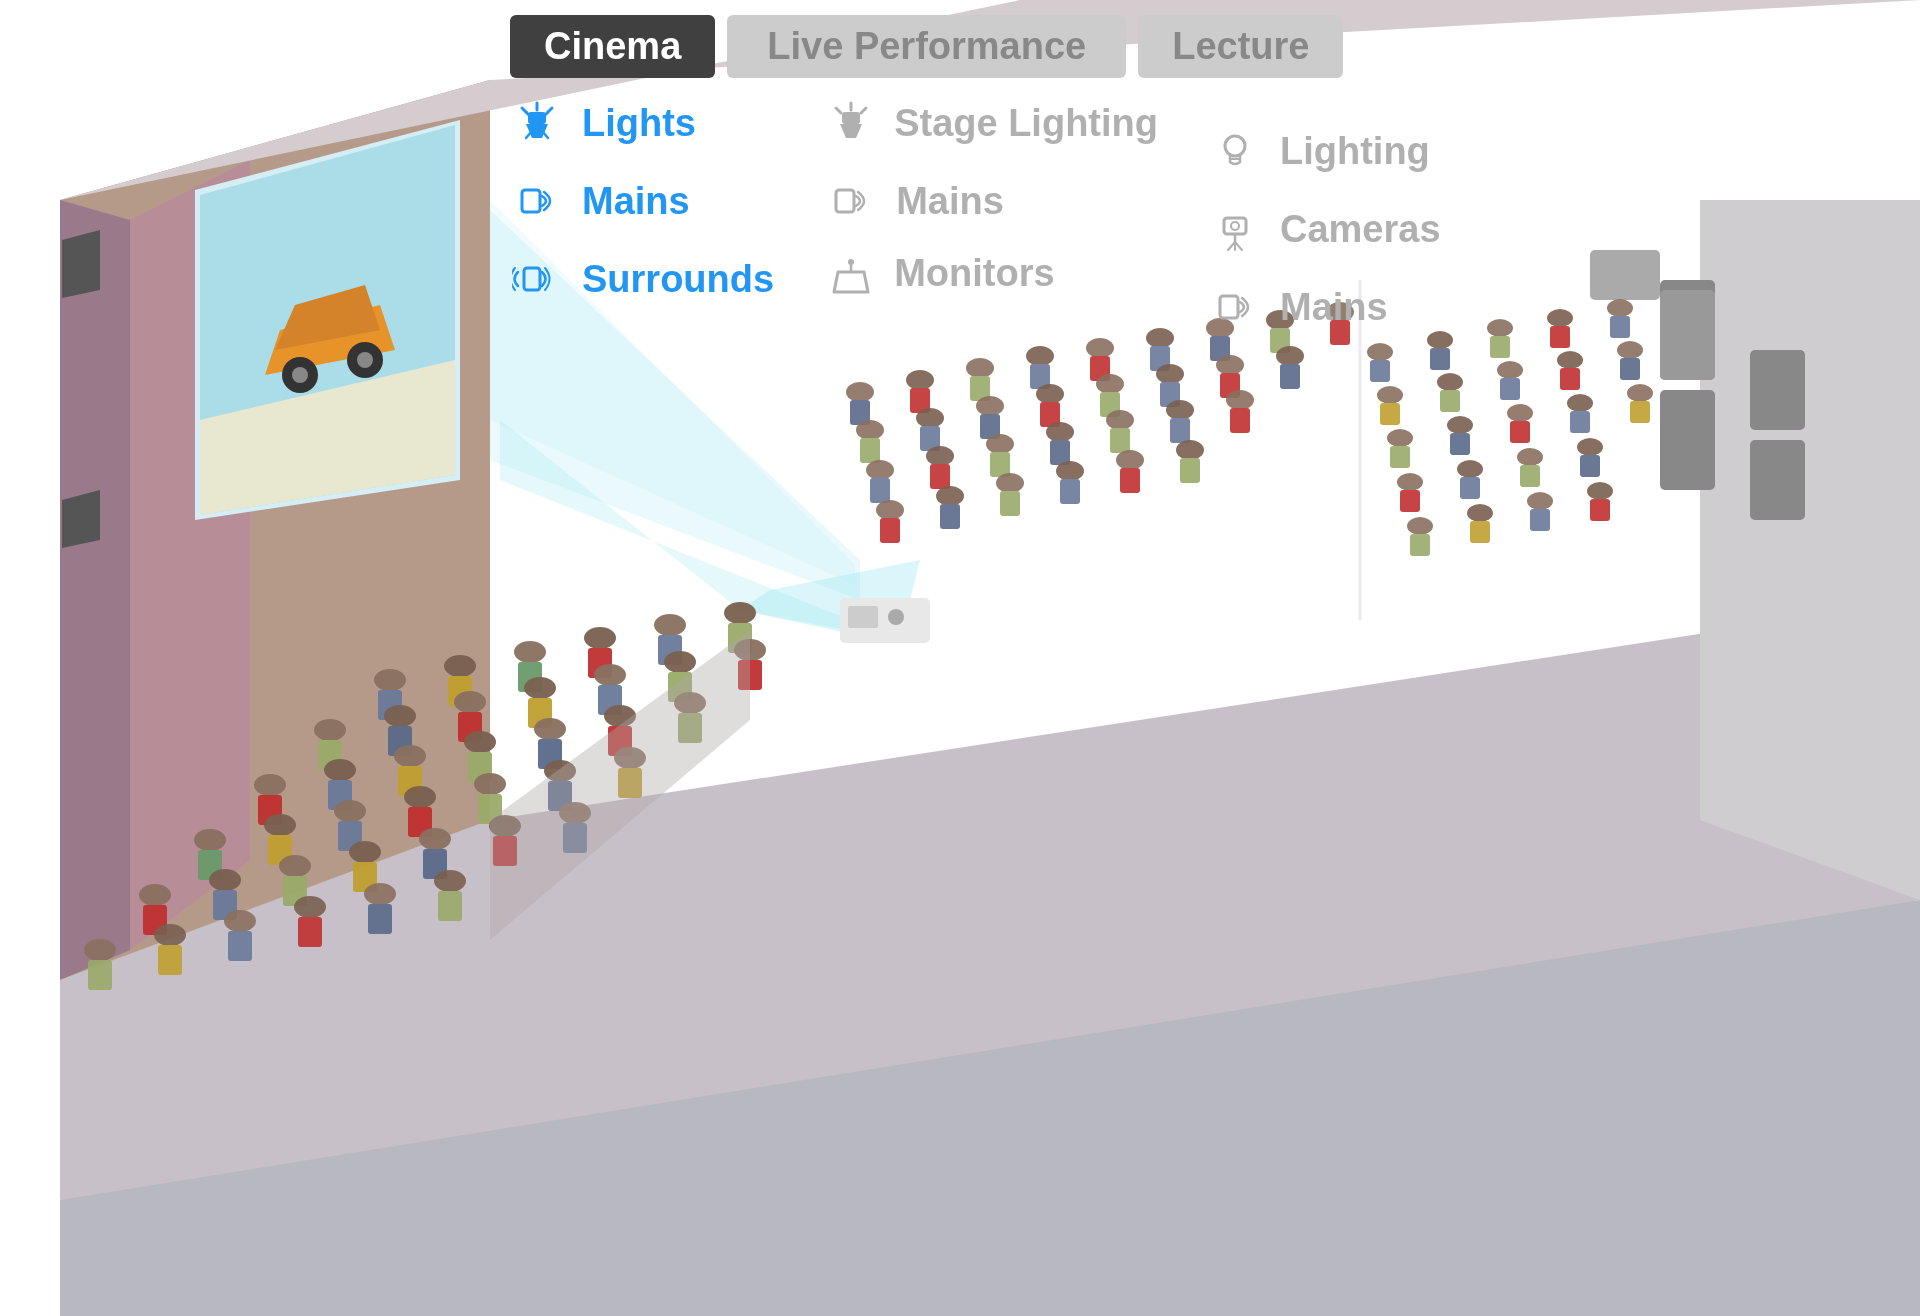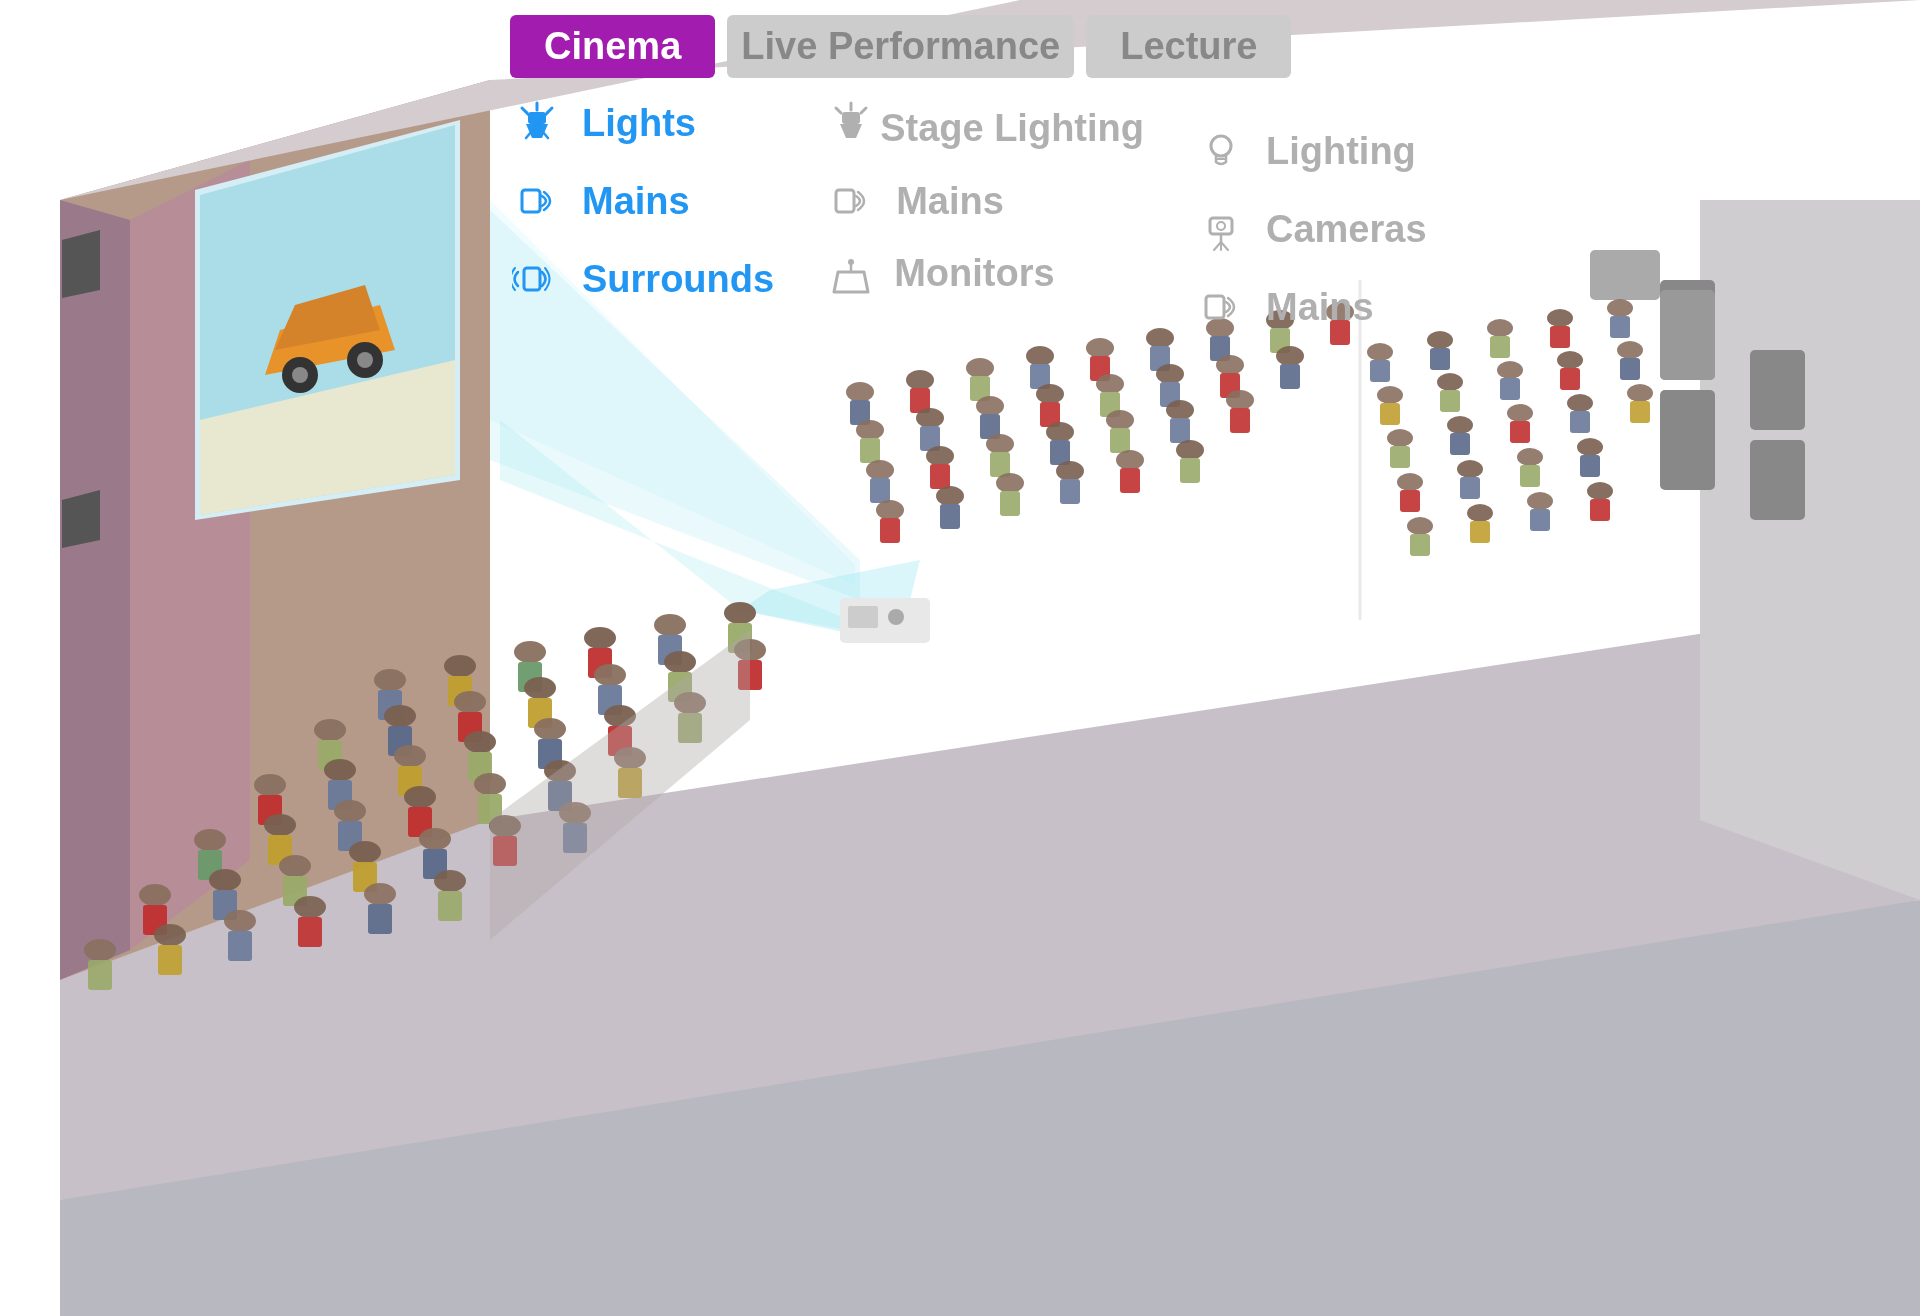--- a/index.html
+++ b/index.html
@@ -325,24 +325,24 @@
   </g>
 
   <polygon points="490,820 750,630 750,720 490,940" fill="#b0a8a8" opacity="0.4"></polygon>
 
   <line x1="1360" y1="280" x2="1360" y2="620" stroke="#c0b8c0" stroke-width="3" opacity="0.3"></line>
 </svg>
 
 <div style="position:absolute; top:0; left:490px; right:0; padding:15px 20px;">
 
   <div style="display:flex; gap:12px; margin-bottom:18px;">
-    <div style="background:#a21caf; color:#fff; padding:10px 34px; border-radius:6px; font-size:38px; font-weight:bold; cursor:pointer;">
+    <div style="background:#404040; color:#fff; padding:10px 34px; border-radius:6px; font-size:38px; font-weight:bold; cursor:pointer;">
       <span>Cinema</span>
     </div>
-    <div style="background:#cccccc; color:#888; padding:10px 14px; border-radius:6px; font-size:38px; font-weight:bold; cursor:pointer;">
+    <div style="background:#cccccc; color:#888; padding:10px 40px; border-radius:6px; font-size:38px; font-weight:bold; cursor:pointer;">
       <span>Live Performance</span>
     </div>
     <div style="background:#cccccc; color:#888; padding:10px 34px; border-radius:6px; font-size:38px; font-weight:bold; cursor:pointer;">
       <span>Lecture</span>
     </div>
   </div>
 
   <div style="display:flex; gap:50px; margin-top:10px;">
 
     <div style="display:flex; flex-direction:column; gap:24px; min-width:260px;">
@@ -386,21 +386,21 @@
             <path d="M33 14 Q42 25 33 36" stroke="#2196F3" stroke-width="2" fill="none" stroke-linecap="round"></path>
             <path d="M3 14 Q-6 25 3 36" stroke="#2196F3" stroke-width="2" fill="none" stroke-linecap="round"></path>
           </svg>
         </div>
         <span style="font-size:38px; font-weight:bold; color:#2196F3;">Surrounds</span>
       </div>
     </div>
 
     <div style="display:flex; flex-direction:column; gap:24px; min-width:260px;">
 
-      <div style="display:flex; align-items:flex-end; gap:2px; cursor:pointer;">
+      <div style="display:flex; align-items:center; gap:16px; cursor:pointer;">
         <div style="width:54px; height:54px; display:flex; align-items:center; justify-content:center;">
           <svg width="50" height="50" viewBox="0 0 50 50" fill="none">
             <line x1="25" y1="5" x2="25" y2="12" stroke="#b0b0b0" stroke-width="3" stroke-linecap="round"></line>
             <line x1="10" y1="10" x2="15" y2="15" stroke="#b0b0b0" stroke-width="3" stroke-linecap="round"></line>
             <line x1="40" y1="10" x2="35" y2="15" stroke="#b0b0b0" stroke-width="3" stroke-linecap="round"></line>
             <rect x="16" y="14" width="18" height="12" rx="3" fill="#b0b0b0"></rect>
             <polygon points="14,26 36,26 30,40 20,40" fill="#b0b0b0"></polygon>
           </svg>
         </div>
         <span style="font-size:38px; font-weight:bold; color:#b0b0b0;">Stage Lighting</span>

